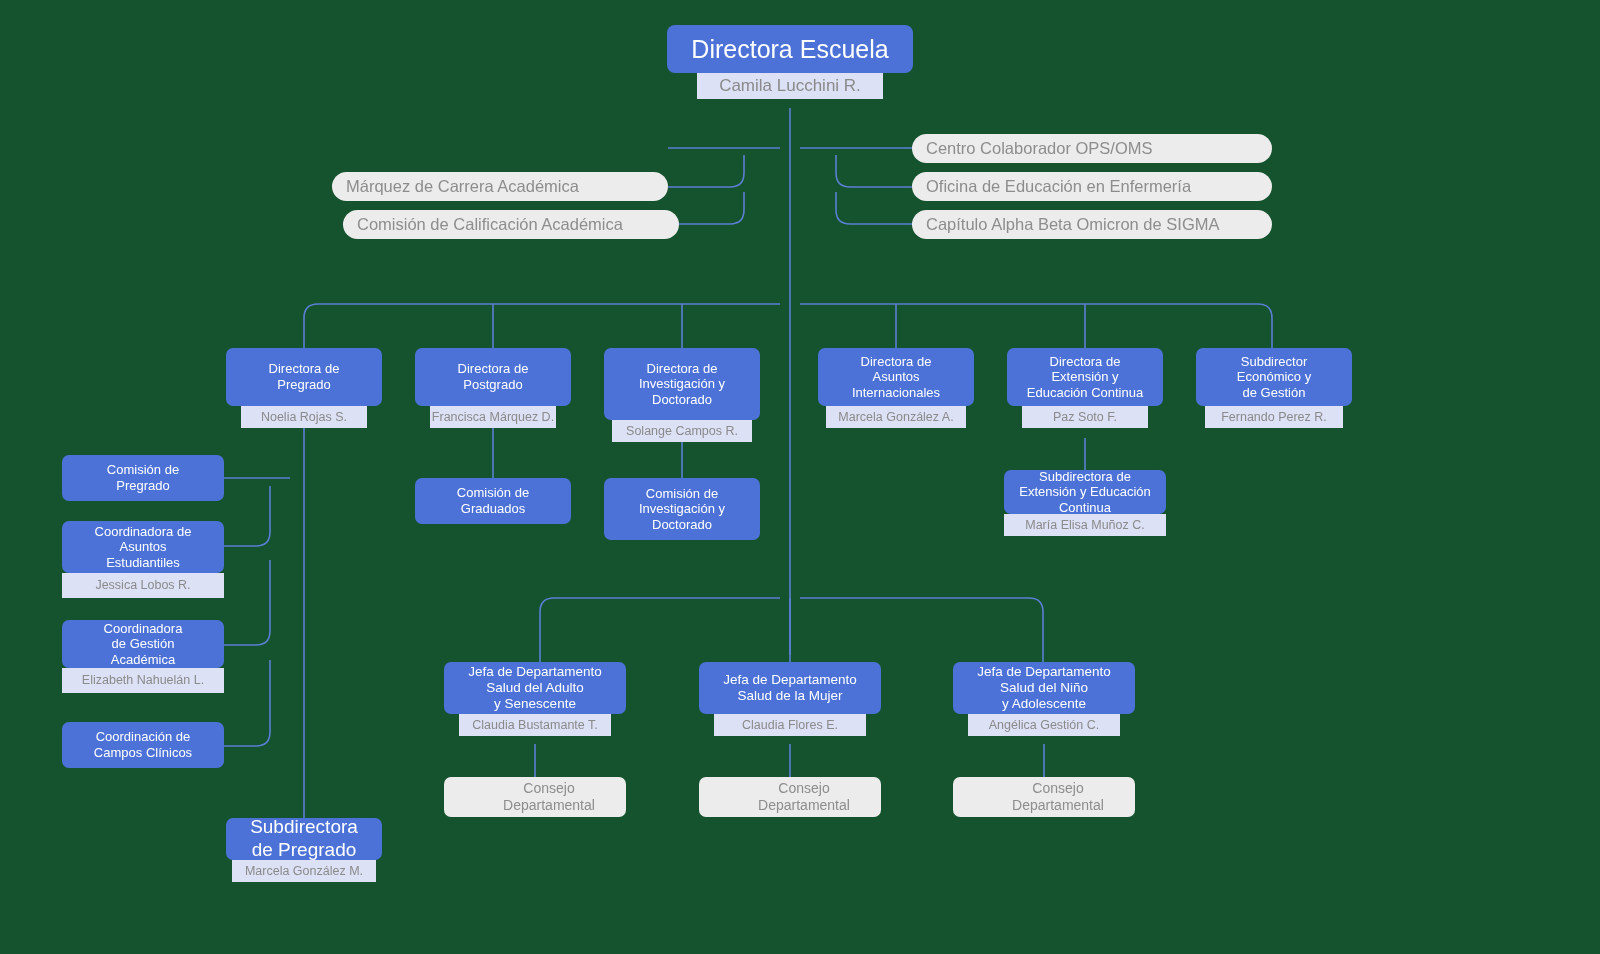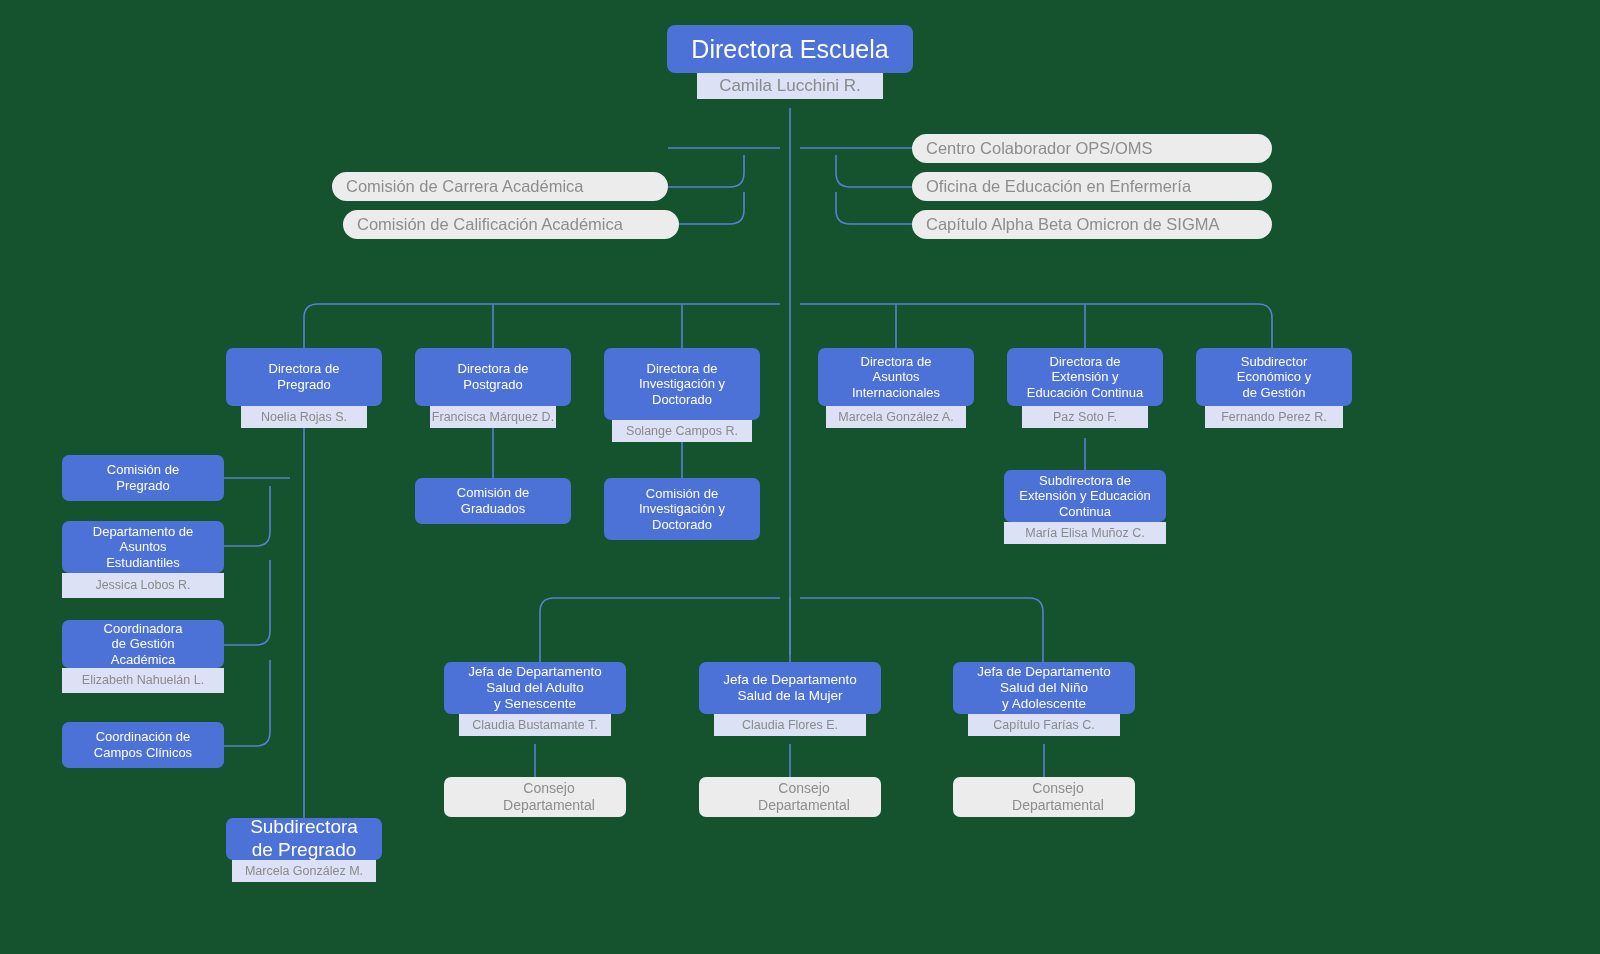--- a/index.html
+++ b/index.html
@@ -94,21 +94,21 @@
   
   .n-dept .plate{width:182px;height:50px;font-size:13.5px;}
   .n-dept .person{width:152px;height:22px;font-size:12.5px;}
 
   
   .n-consejo .plate{width:182px;height:40px;font-size:14px;padding-left:28px;}
 
   
   .n-sub .plate{width:156px;height:42px;font-size:19px;}
   .n-sub .person{width:144px;height:22px;font-size:12.5px;}
-  .n-sub-wide .plate{width:162px;height:52px;font-size:13px;}
+  .n-sub-wide .plate{width:162px;height:44px;font-size:13px;}
   .n-sub-wide .person{width:162px;height:22px;font-size:12.5px;}
 </style>
 </head>
 <body>
 
 <div id="chart">
 
   <svg id="wires" viewBox="0 0 1600 954" width="1600" height="954">
     <g fill="none" stroke="#5b7fd4" stroke-width="1.6">
 
@@ -155,21 +155,21 @@
       <path d="M1044,744 L1044,777"></path>
     </g>
   </svg>
 
   <div class="node n-root" style="left:667px; top:25px;">
     <div class="plate blue">Directora Escuela</div>
     <div class="person">Camila Lucchini R.</div>
   </div>
 
   <div class="node n-advisory" style="left:332px; top:172px;">
-    <div class="plate grey-left" style="width:336px;">Comisión de Carrera Académica</div>
+    <div class="plate grey-left" style="width:336px;">Márquez de Carrera Académica</div>
   </div>
   <div class="node n-advisory" style="left:343px; top:210px;">
     <div class="plate grey-left" style="width:336px;">Comisión de Calificación Académica</div>
   </div>
 
   <div class="node n-advisory" style="left:912px; top:134px;">
     <div class="plate grey-left" style="width:360px;">Centro Colaborador OPS/OMS</div>
   </div>
   <div class="node n-advisory" style="left:912px; top:172px;">
     <div class="plate grey-left" style="width:360px;">Oficina de Educación en Enfermería</div>
@@ -235,21 +235,21 @@
 Continua</div>
     <div class="person">María Elisa Muñoz C.</div>
   </div>
 
   <div class="node n-stack" style="left:62px; top:455px;">
     <div class="plate blue">Comisión de
 Pregrado</div>
   </div>
 
   <div class="node n-stack" style="left:62px; top:521px;">
-    <div class="plate blue" style="height:52px;">Departamento de
+    <div class="plate blue" style="height:52px;">Coordinadora de
 Asuntos
 Estudiantiles</div>
     <div class="person">Jessica Lobos R.</div>
   </div>
 
   <div class="node n-stack" style="left:62px; top:620px;">
     <div class="plate blue" style="height:48px;">Coordinadora
 de Gestión
 Académica</div>
     <div class="person">Elizabeth Nahuelán L.</div>
@@ -284,20 +284,20 @@
   </div>
   <div class="node n-consejo" style="left:699px; top:777px;">
     <div class="plate grey">Consejo
 Departamental</div>
   </div>
 
   <div class="node n-dept" style="left:953px; top:662px;">
     <div class="plate blue" style="height:52px;">Jefa de Departamento
 Salud del Niño
 y Adolescente</div>
-    <div class="person">Capítulo Farías C.</div>
+    <div class="person">Angélica Gestión C.</div>
   </div>
   <div class="node n-consejo" style="left:953px; top:777px;">
     <div class="plate grey">Consejo
 Departamental</div>
   </div>
 
 </div>
 
 </body></html>

